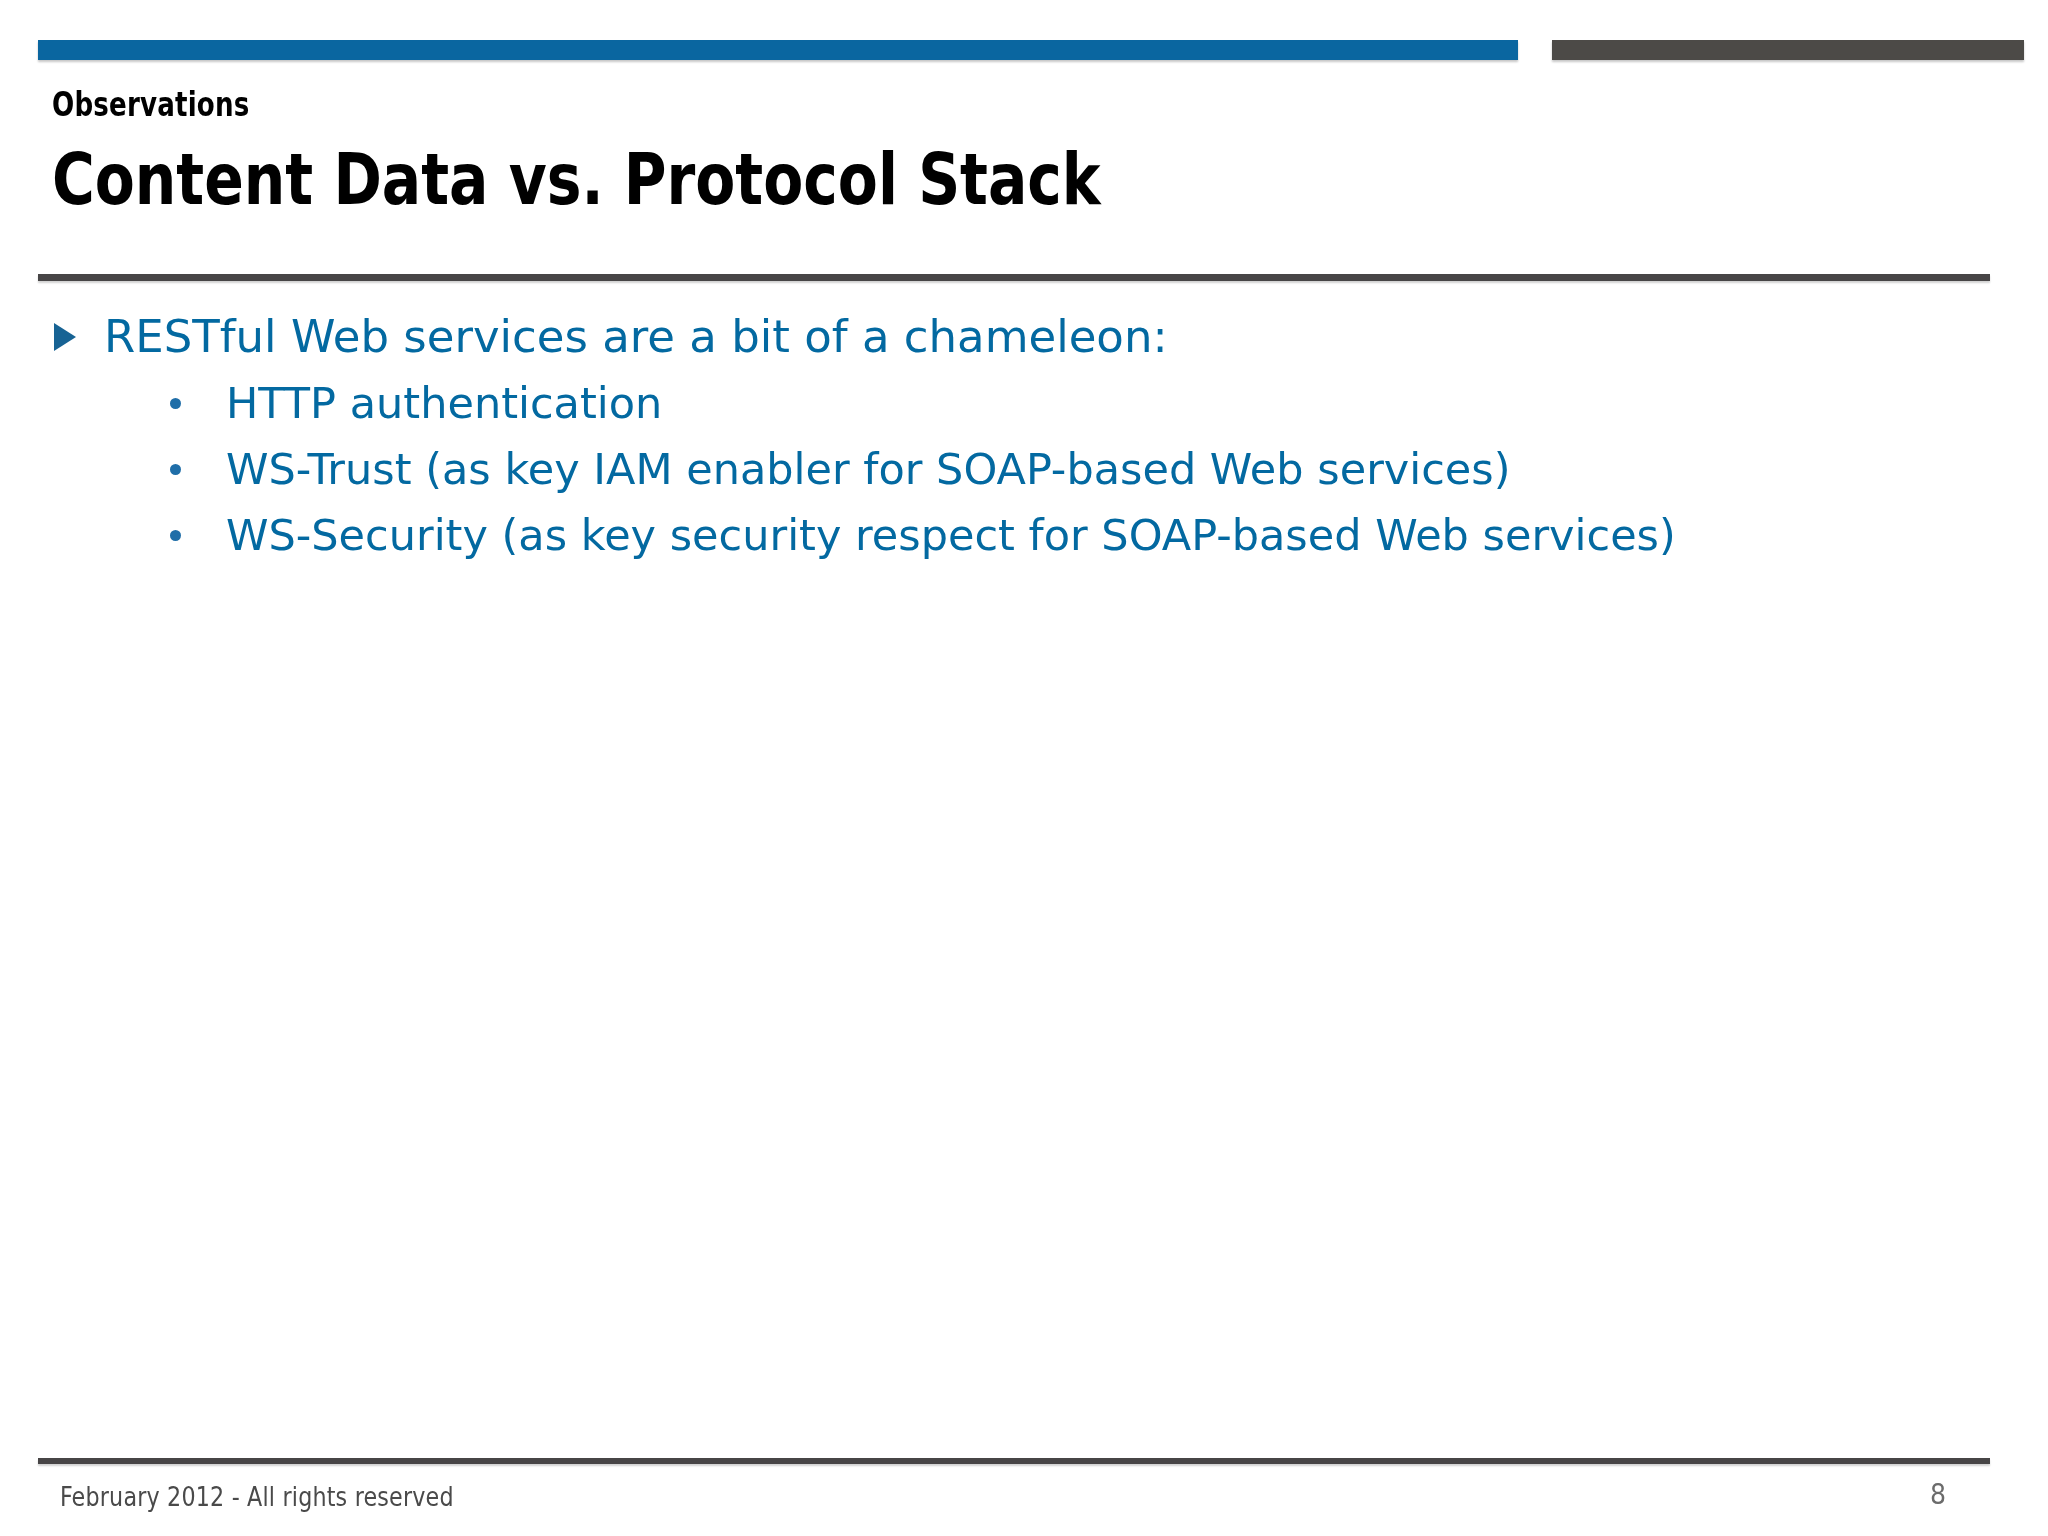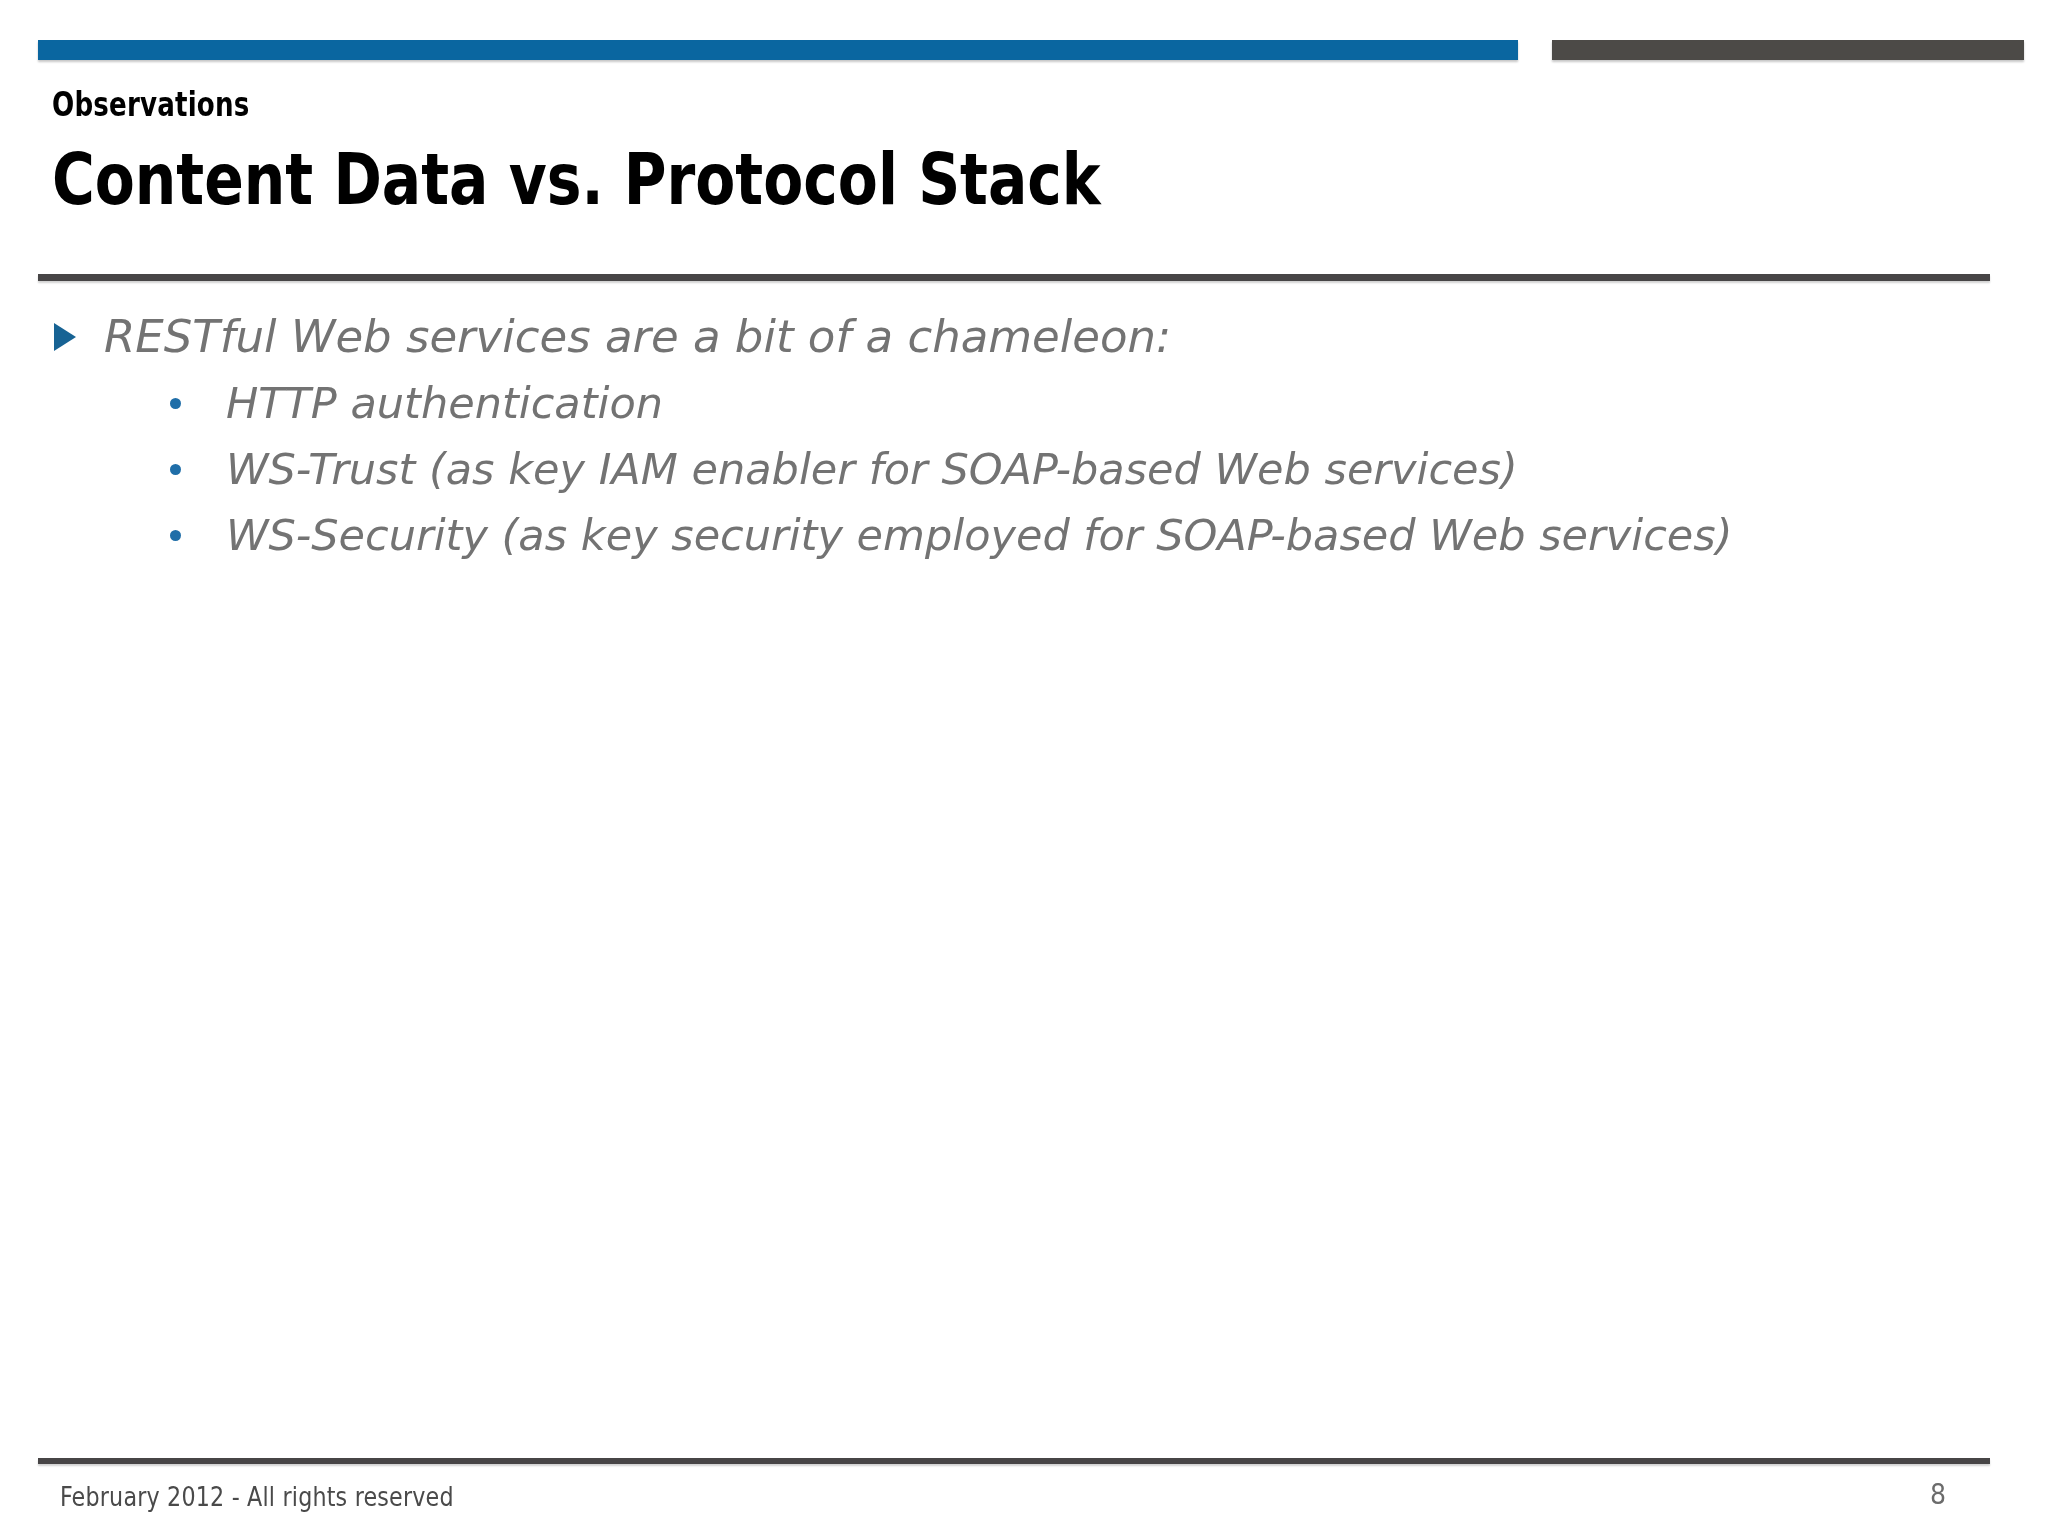--- a/index.html
+++ b/index.html
@@ -97,22 +97,21 @@
   .content {
     position: absolute;
     left: 38px;
     top: 298px;
     width: 1990px;
   }
 
   .bullet-row {
     display: flex;
     align-items: flex-end;
-    color: #737373;
-    font-style: italic;
+    color: #0369a1;
   }
 
   
   .lvl1 {
     font-size: 45px;
     line-height: 66px;
     padding-left: 16px;
     margin-top: 6px;
   }
   .lvl1 .marker {
@@ -243,19 +242,19 @@
     <span class="marker">
         <span class="dot"></span>
       </span>
     <span class="btext">WS-Trust (as key IAM enabler for SOAP-based Web services)</span>
   </div>
 
   <div class="bullet-row lvl3">
     <span class="marker">
         <span class="dot"></span>
       </span>
-    <span class="btext">WS-Security (as key security employed for SOAP-based Web services)</span>
+    <span class="btext">WS-Security (as key security respect for SOAP-based Web services)</span>
   </div>
 </div>
 
 <div class="rule-footer"></div>
 <div class="footer-text">February 2012 - All rights reserved</div>
 <div class="page-number">8</div>
 
 </body></html>

